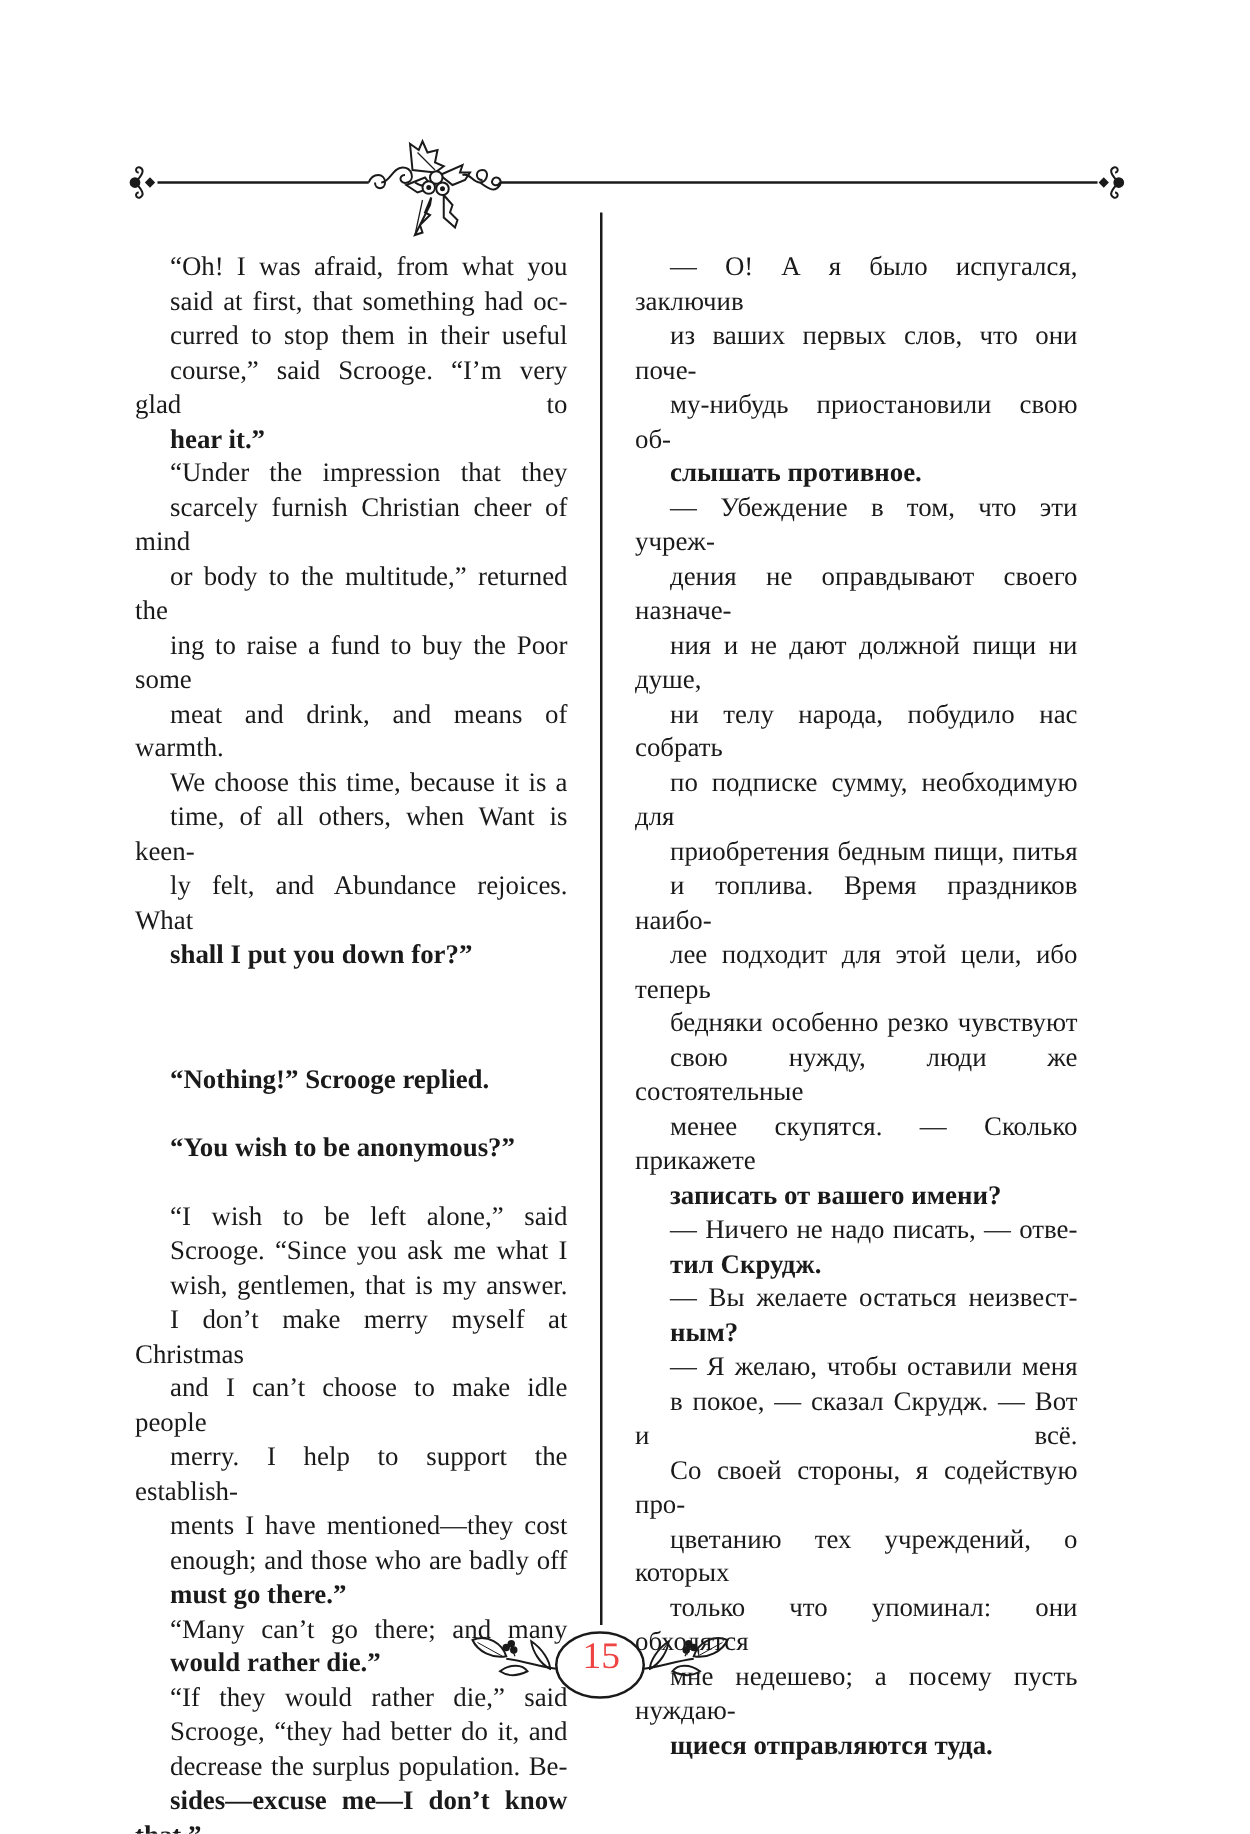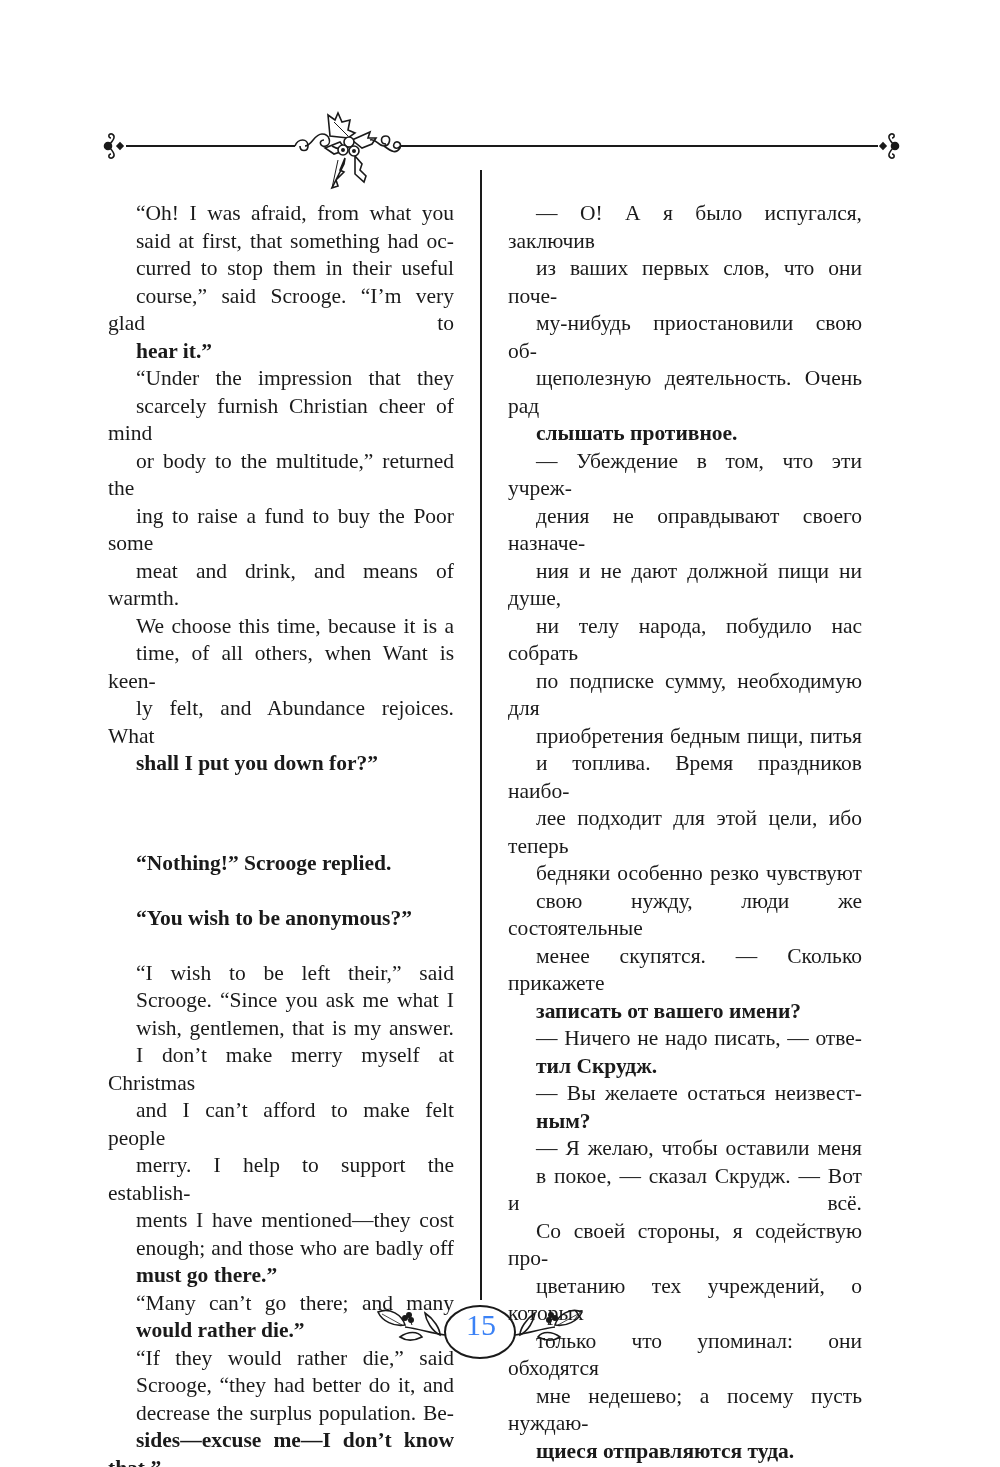--- a/index.html
+++ b/index.html
@@ -71,21 +71,21 @@
       height: 100px;
     }
     .page-number {
       position: absolute;
       left: 455px;
       top: 1308px;
       width: 52px;
       text-align: center;
       font-size: 30px;
       line-height: 34px;
-      color: #3b82f6;
+      color: #ef4444;
       font-family: "Liberation Serif", "DejaVu Serif", serif;
     }
   </style>
 </head>
 <body>
 
 <div class="page">
 
   <div class="header-ornament">
     <svg width="800" height="100" viewBox="0 0 800 100">
@@ -148,25 +148,25 @@
       <span class="line">ly felt, and Abundance rejoices. What</span>
       <span class="line last">shall I put you down for?”</span>
     </p>
     <p class="para spaced-before-2">
       <span class="line last">“Nothing!” Scrooge replied.</span>
     </p>
     <p class="para spaced-before">
       <span class="line last">“You wish to be anonymous?”</span>
     </p>
     <p class="para spaced-before">
-      <span class="line">“I wish to be left their,” said</span>
+      <span class="line">“I wish to be left alone,” said</span>
       <span class="line">Scrooge. “Since you ask me what I</span>
       <span class="line">wish, gentlemen, that is my answer.</span>
       <span class="line">I don’t make merry myself at Christmas</span>
-      <span class="line">and I can’t afford to make felt people</span>
+      <span class="line">and I can’t choose to make idle people</span>
       <span class="line">merry. I help to support the establish-</span>
       <span class="line">ments I have mentioned—they cost</span>
       <span class="line">enough; and those who are badly off</span>
       <span class="line last">must go there.”</span>
     </p>
     <p class="para">
       <span class="line">“Many can’t go there; and many</span>
       <span class="line last">would rather die.”</span>
     </p>
     <p class="para">
@@ -176,21 +176,20 @@
       <span class="line last">sides—excuse me—I don’t know that.”</span>
     </p>
 
   </div>
 
   <div class="column right">
     <p class="para">
       <span class="line">— О! А я было испугался, заключив</span>
       <span class="line">из ваших первых слов, что они поче-</span>
       <span class="line">му-нибудь приостановили свою об-</span>
-      <span class="line">щеполезную деятельность. Очень рад</span>
       <span class="line last">слышать противное.</span>
     </p>
     <p class="para">
       <span class="line">— Убеждение в том, что эти учреж-</span>
       <span class="line">дения не оправдывают своего назначе-</span>
       <span class="line">ния и не дают должной пищи ни душе,</span>
       <span class="line">ни телу народа, побудило нас собрать</span>
       <span class="line">по подписке сумму, необходимую для</span>
       <span class="line">приобретения бедным пищи, питья</span>
       <span class="line">и топлива. Время праздников наибо-</span>

